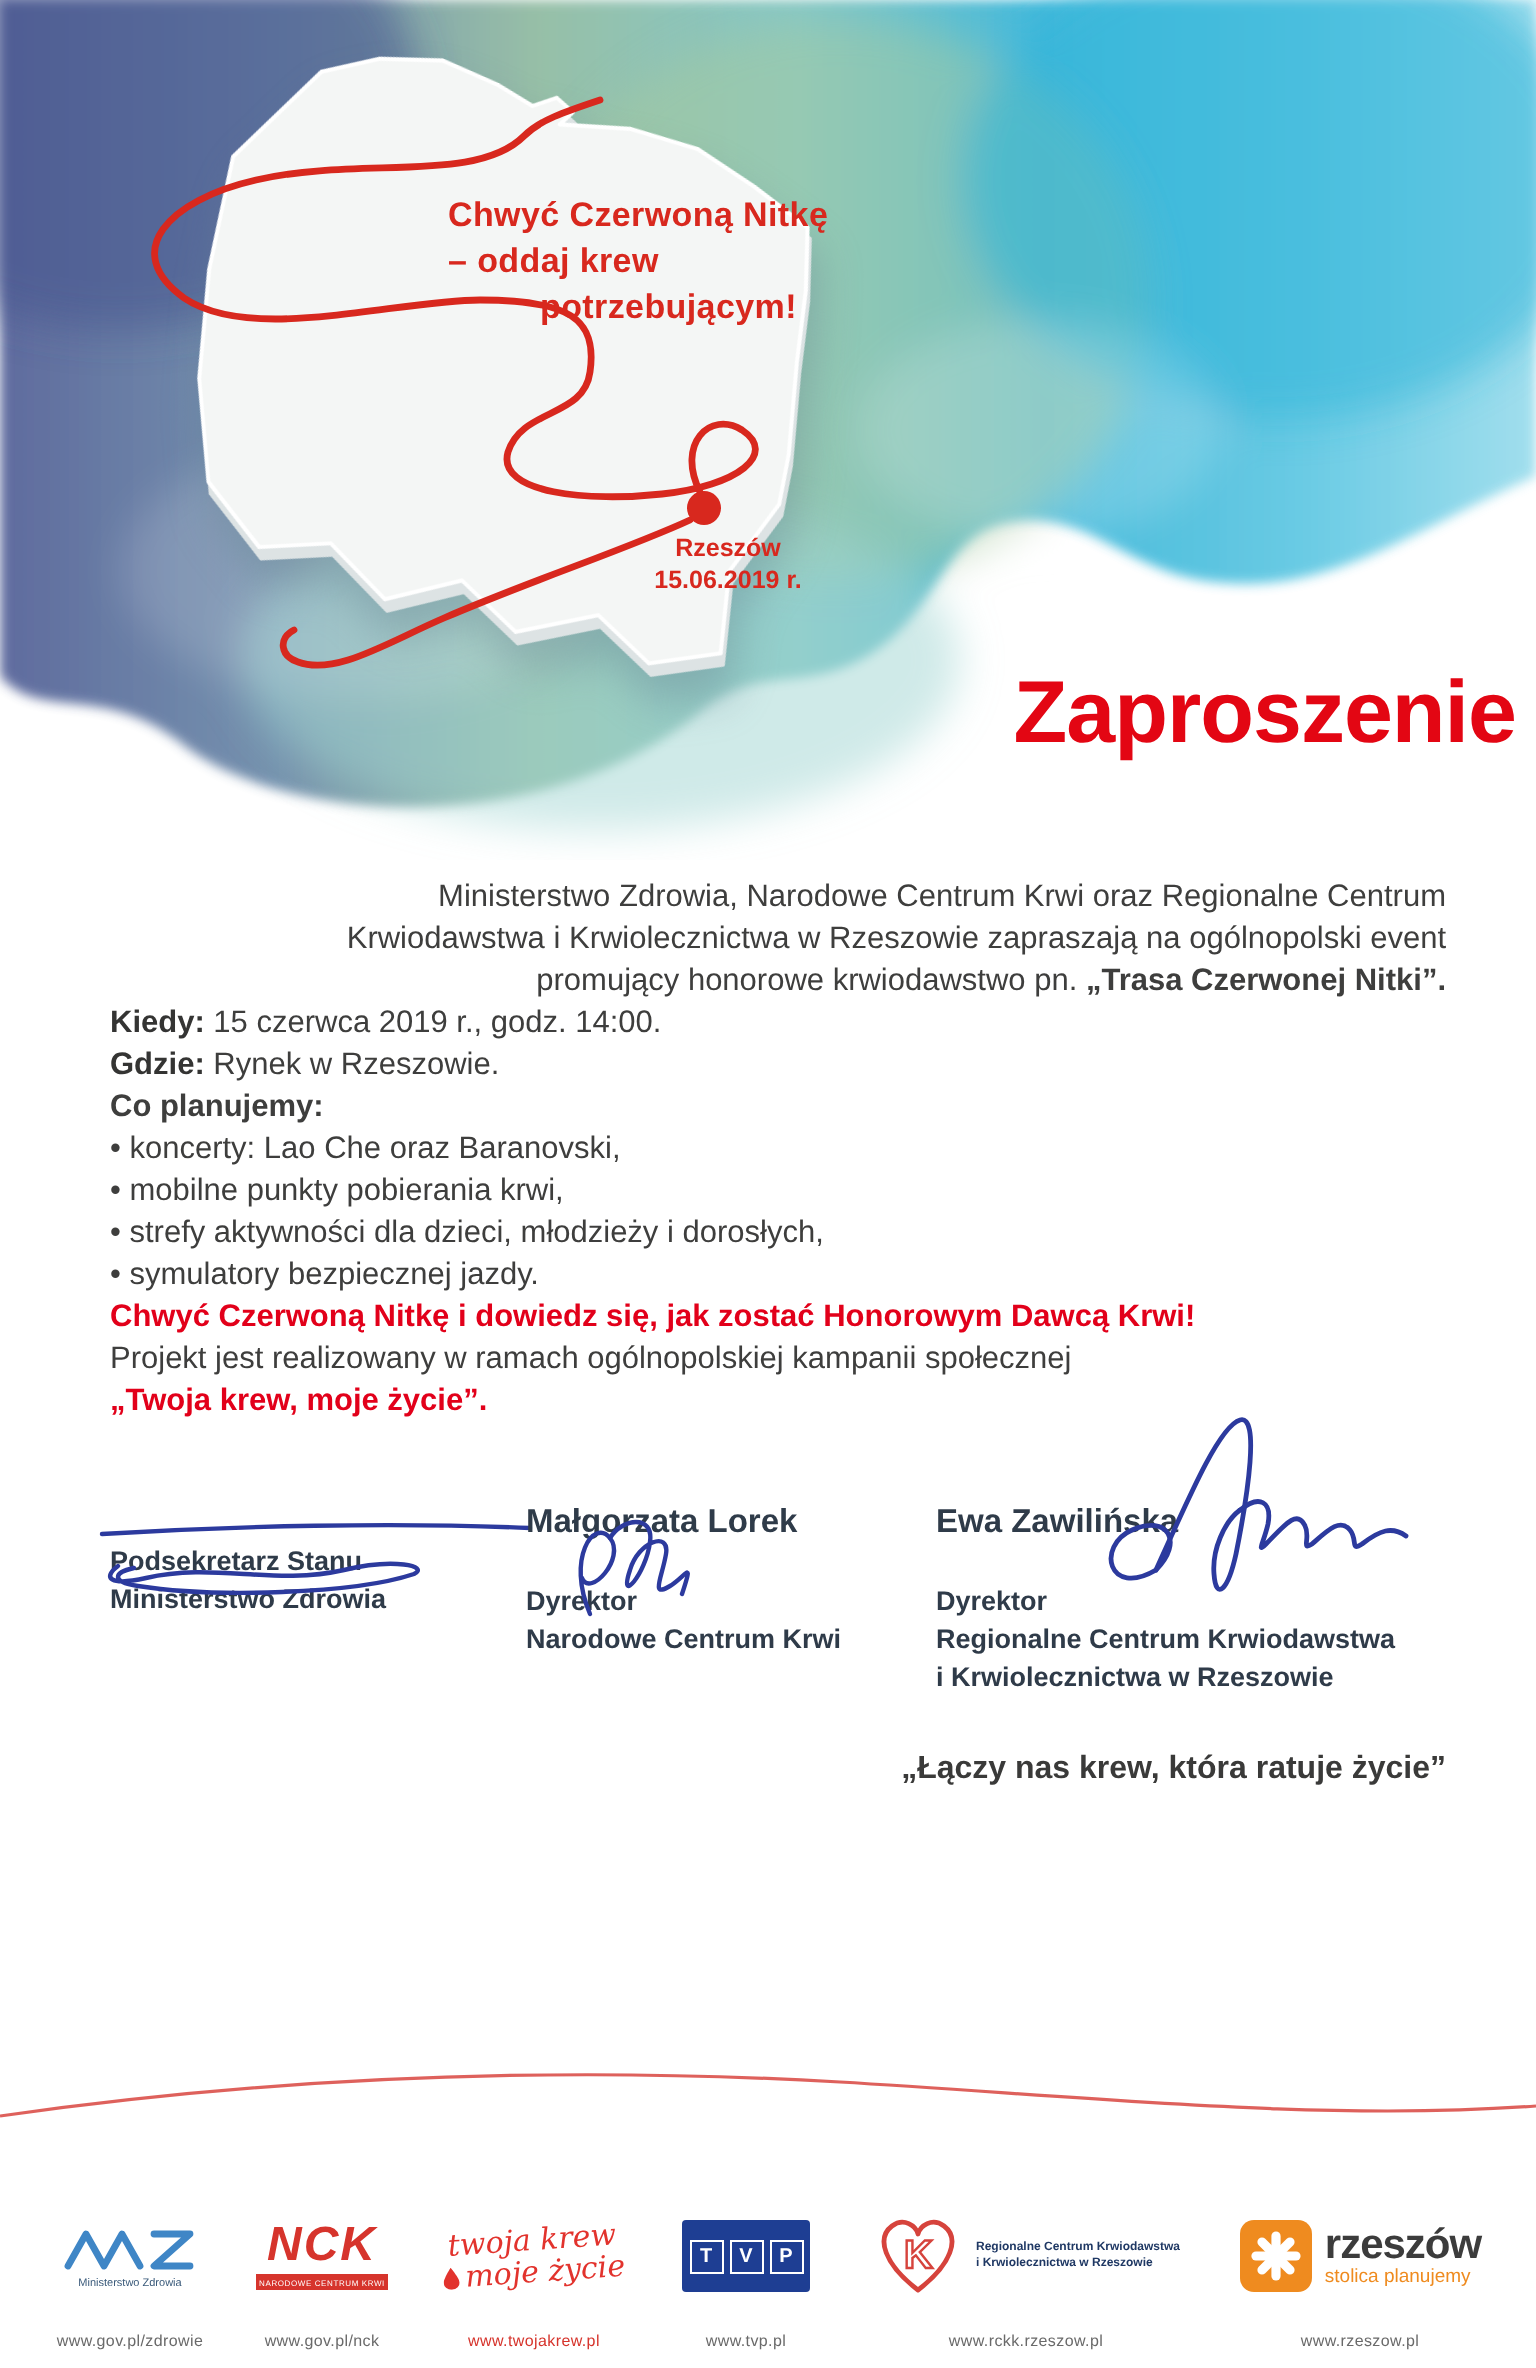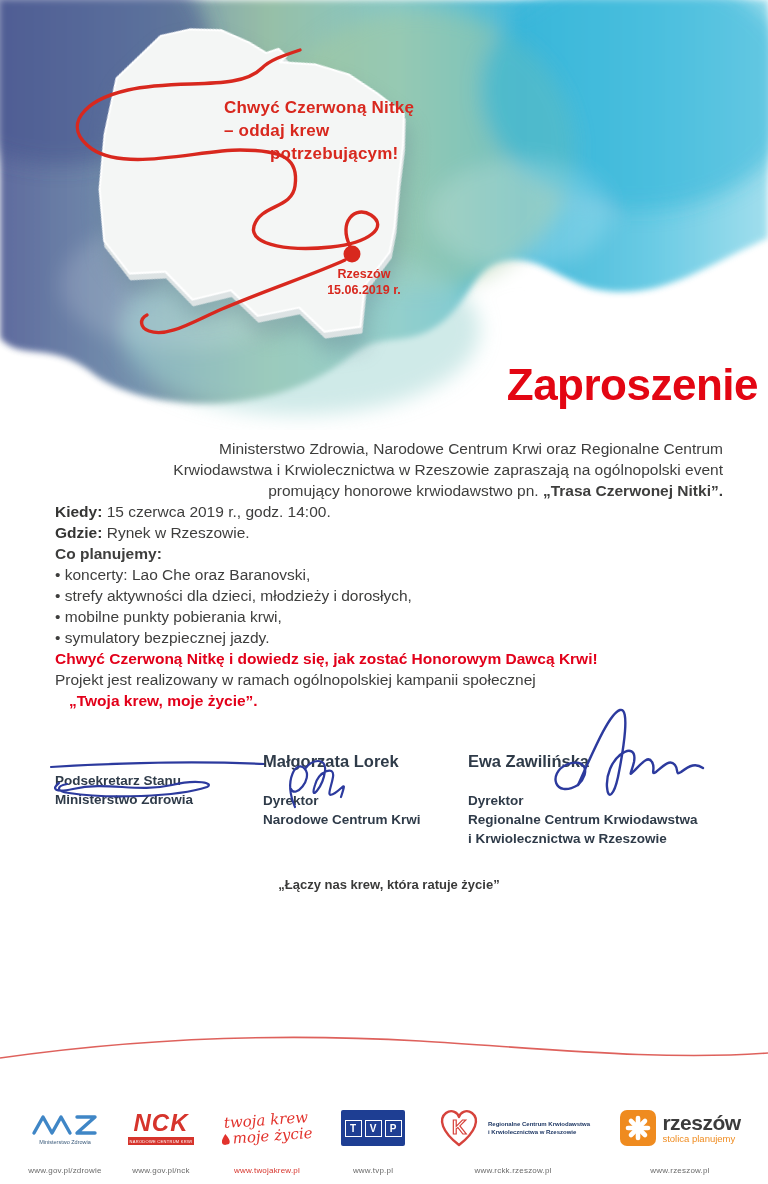--- a/index.html
+++ b/index.html
@@ -9,52 +9,52 @@
   
   .hero-svg{position:absolute;top:0;left:0;}
   .tagline{position:absolute;top:96px;left:224px;color:#d8281e;font-weight:bold;
            font-size:17px;line-height:23px;letter-spacing:.2px;}
   .tagline .l3{display:block;margin-left:46px;}
   .tagline span{display:block;}
   .map-label{position:absolute;top:266px;left:316px;width:96px;text-align:center;
              color:#d8281e;font-weight:bold;font-size:12.5px;line-height:16px;}
 
   
-  .title{position:absolute;top:360px;right:30px;margin:0;font-size:44px;font-weight:bold;
+  .title{position:absolute;top:332px;right:30px;margin:0;font-size:44px;font-weight:bold;
          color:#e30613;letter-spacing:-.5px;}
 
   
   .content{position:absolute;top:438px;left:55px;width:668px;font-size:15.5px;
            line-height:21px;color:#3e3e3d;}
   .content p{margin:0;}
   .intro{margin-bottom:21px;text-align:right;}
   .intro span{display:block;}
   .intro .inline{display:inline;}
   .kv{margin-bottom:17px;}
   .kv b{color:#343433;}
   .plan-label{font-weight:bold;margin-bottom:15px;}
   .plan-items div{line-height:21px;}
   .cta-red{color:#e2001a;font-weight:bold;margin-top:32px;}
   .project{margin-top:17px;}
-  .project .campaign{display:block;color:#e2001a;font-weight:bold;margin-left:14px;}
+  .project .campaign{display:block;color:#e2001a;font-weight:bold;}
 
   
   .signatures{display:flex;margin-top:40px;}
   .sig-col{position:relative;}
   .sig-col.c1{width:208px;}
   .sig-col.c2{width:205px;}
   .sig-col.c3{flex:1;}
   .sig-name{font-size:16.5px;font-weight:bold;color:#2f3b49;line-height:20px;}
   .sig-roles{margin-top:20px;font-size:13.5px;font-weight:bold;color:#2f3b49;line-height:19px;}
   .sig-ink{position:absolute;pointer-events:none;}
   .ink1{top:2px;left:-8px;}
   .ink2{top:6px;left:18px;}
   .ink3{top:-46px;left:58px;}
 
-  .quote{margin-top:26px;text-align:center;font-size:13px;font-weight:bold;color:#3a3a39;}
+  .quote{margin-top:26px;text-align:right;font-size:16px;font-weight:bold;color:#3a3a39;}
 
   
   .red-curve{position:absolute;top:1030px;left:0;}
   .logos{position:absolute;top:1102px;left:0;width:768px;display:flex;
          justify-content:center;gap:20px;align-items:flex-start;}
   .logo-item{display:flex;flex-direction:column;align-items:center;}
   .logo-art{height:52px;display:flex;flex-direction:column;align-items:center;justify-content:center;}
   .logo-url{margin-top:12px;font-size:8px;color:#6a6a6a;letter-spacing:.2px;}
   .logo-url.red{color:#d6342c;font-weight:normal;}
 
@@ -153,22 +153,22 @@
     </p>
 
     <p class="kv"><b>Kiedy:</b><span> 15 czerwca 2019 r., godz. 14:00.</span></p>
 
     <p class="kv"><b>Gdzie:</b><span> Rynek w Rzeszowie.</span></p>
 
     <p class="plan-label">Co planujemy:</p>
 
     <div class="plan-items">
       <div>• koncerty: Lao Che oraz Baranovski,</div>
+      <div>• mobilne punkty pobierania krwi,</div>
       <div>• strefy aktywności dla dzieci, młodzieży i dorosłych,</div>
-      <div>• mobilne punkty pobierania krwi,</div>
       <div>• symulatory bezpiecznej jazdy.</div>
     </div>
 
     <p class="cta-red">Chwyć Czerwoną Nitkę i dowiedz się, jak zostać Honorowym Dawcą Krwi!</p>
 
     <p class="project">
       <span>Projekt jest realizowany w ramach ogólnopolskiej kampanii społecznej</span>
       <span class="campaign">„Twoja krew, moje życie”.</span>
     </p>
 

